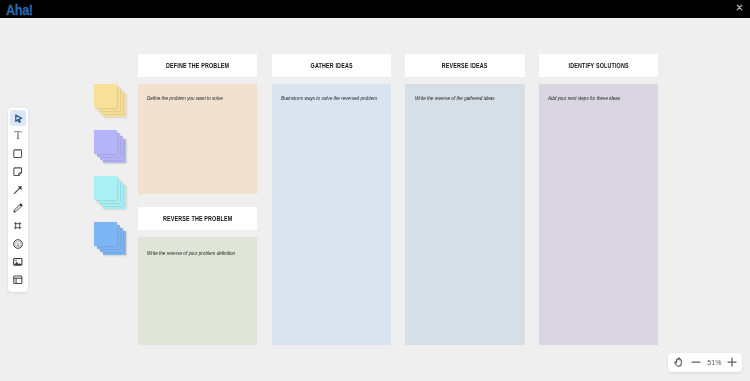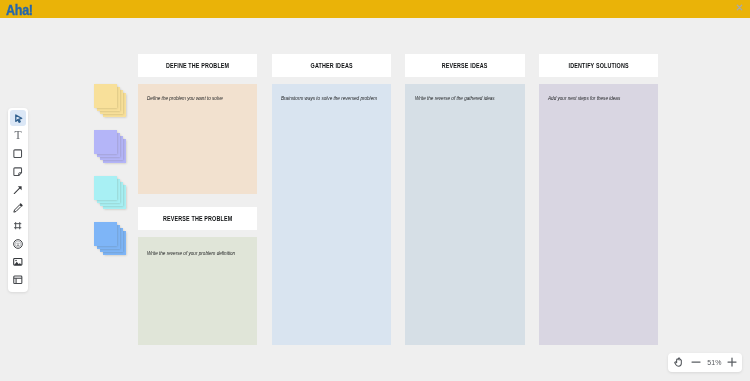--- a/index.html
+++ b/index.html
@@ -1,21 +1,21 @@
 <!DOCTYPE html>
 <html><head>
 <meta charset="utf-8">
 <title>Aha! Whiteboard</title>
 <style>
   html,body{margin:0;padding:0;}
   body{width:750px;height:381px;overflow:hidden;background:#efefef;
        font-family:"Liberation Sans",sans-serif;-webkit-font-smoothing:antialiased;}
 
   
-  .topbar{position:absolute;left:0;top:0;width:750px;height:17.5px;background:#eab308;}
+  .topbar{position:absolute;left:0;top:0;width:750px;height:17.5px;background:#000000;}
   .logo{position:absolute;left:6px;top:2.1px;font-size:14.6px;font-weight:700;color:#2566ac;
         letter-spacing:-0.35px;transform:scaleX(0.86);transform-origin:left center;
         -webkit-text-stroke:0.35px #2566ac;}
   .closebtn{position:absolute;left:735.5px;top:4px;width:7px;height:7px;line-height:0;}
   .closebtn svg{display:block;}
 
   
   .canvas{position:absolute;left:0;top:17.5px;width:750px;height:363.5px;background:#efefef;}
 
   

